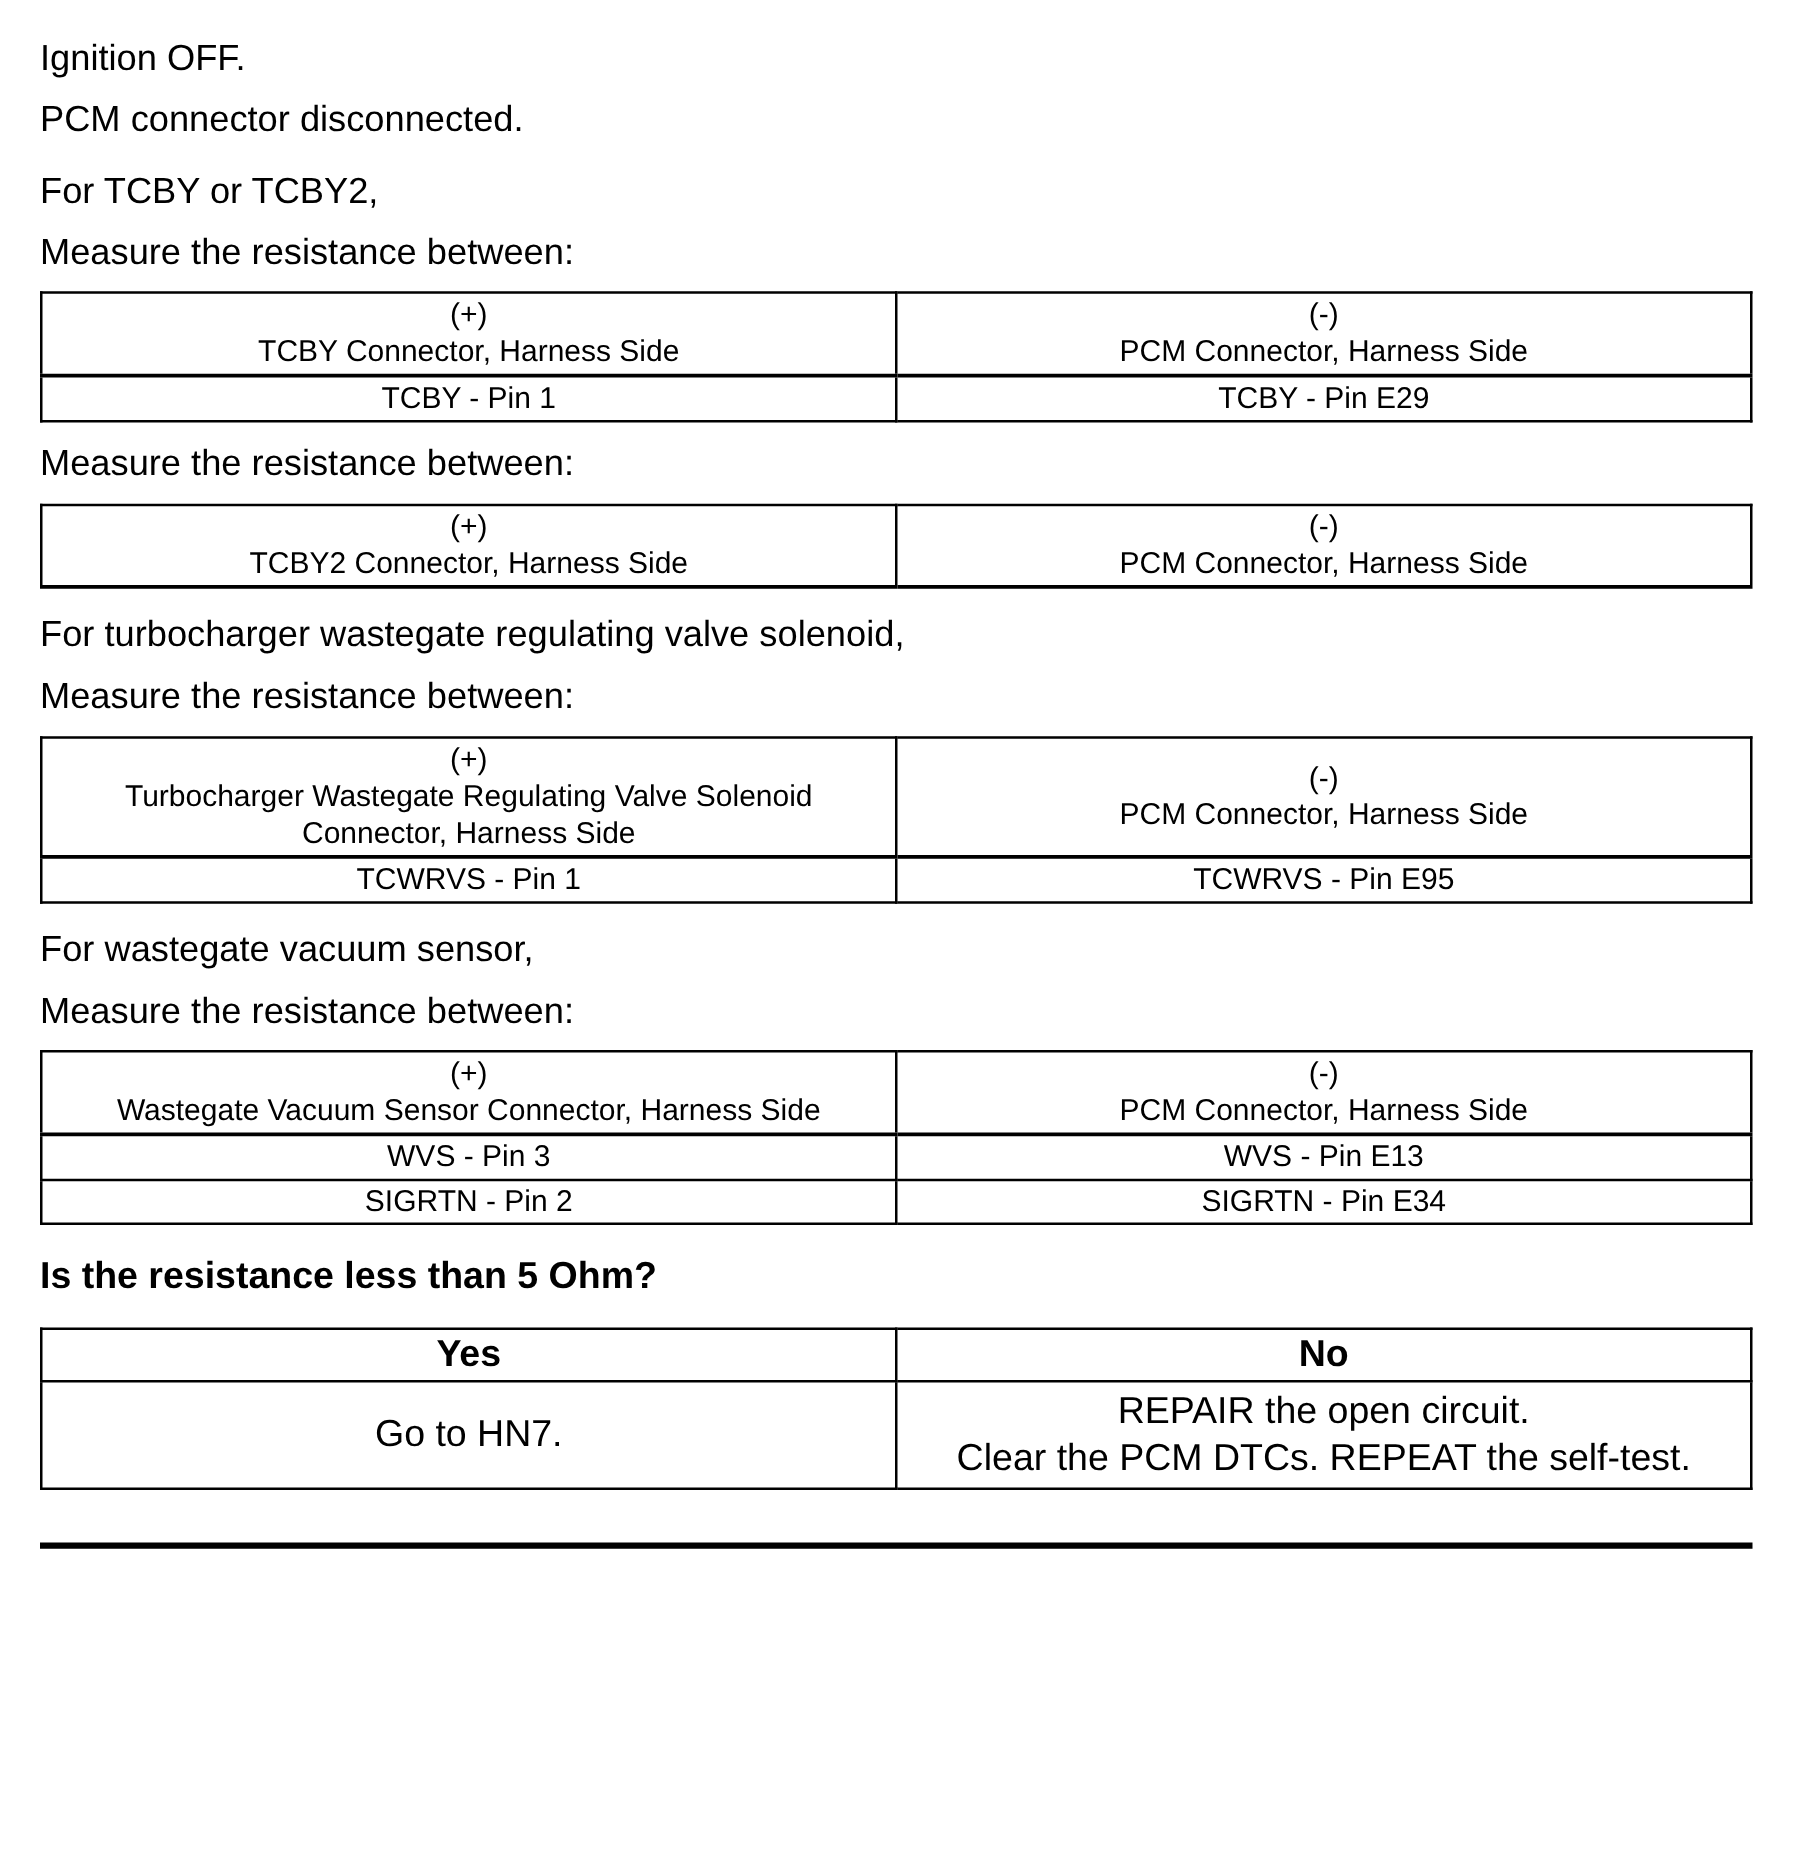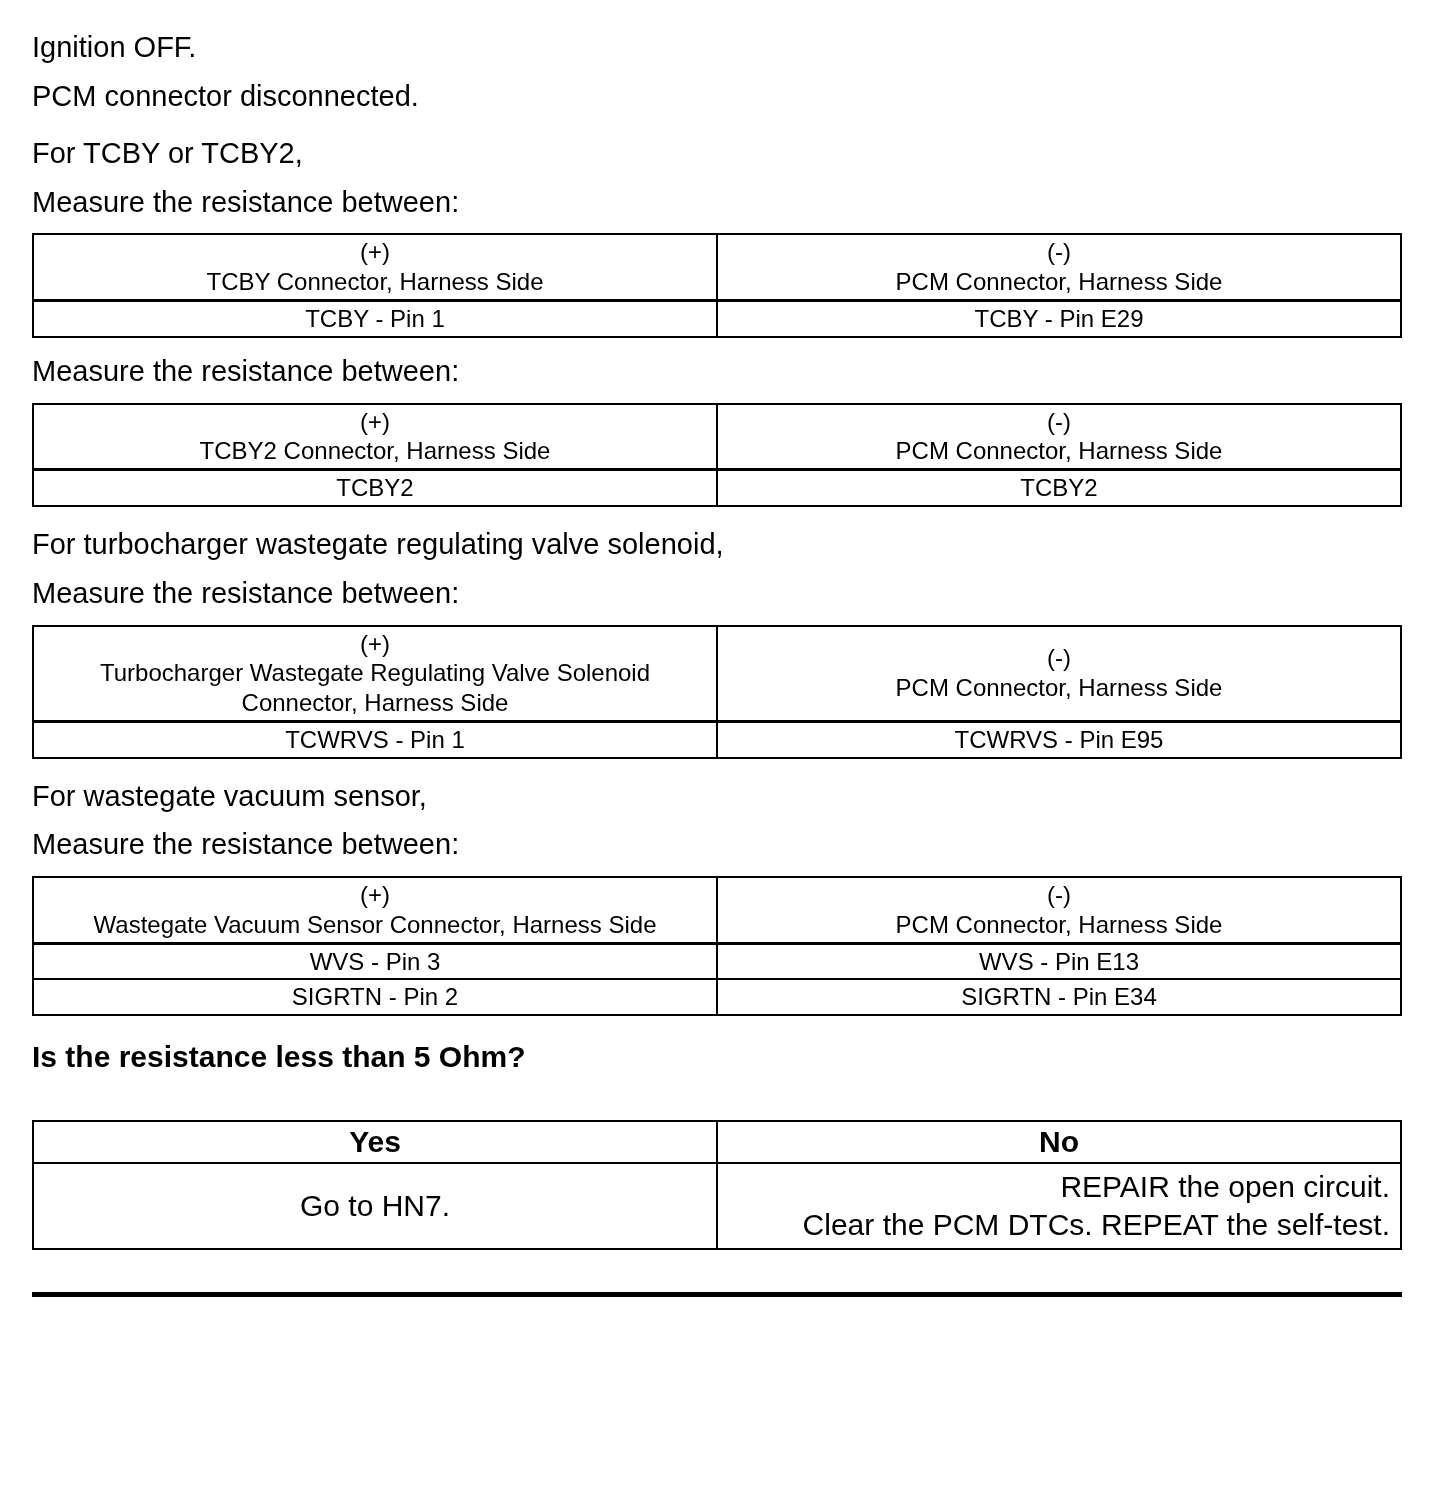--- a/index.html
+++ b/index.html
@@ -46,39 +46,39 @@
     font-size: 24px;
     line-height: 1.24;
     padding: 2px 10px;
   }
   table.spec th { border-bottom: 3px solid #000; }
 
   table.decision {
     width: 100%;
     border-collapse: collapse;
     table-layout: fixed;
-    margin-top: 46px;
+    margin-top: 24px;
   }
   table.decision th {
     border: 2px solid #000;
     width: 50%;
     font-size: 30px;
     font-weight: bold;
     text-align: center;
     padding: 3px 8px;
   }
   table.decision td {
     border: 2px solid #000;
     font-size: 30px;
     line-height: 1.26;
     padding: 4px 10px;
     vertical-align: middle;
   }
   .yes-cell { text-align: center; }
-  .no-cell { text-align: right; }
+  .no-cell { text-align: center; }
 
   .bottom-rule {
     height: 5px;
     background: #000;
     margin-top: 42px;
   }
 </style>
 </head>
 <body>
 
@@ -116,24 +116,20 @@
     <tbody>
       <tr>
         <th>
           <div>(+)</div>
           <div>TCBY2 Connector, Harness Side</div>
         </th>
         <th>
           <div>(-)</div>
           <div>PCM Connector, Harness Side</div>
         </th>
-      </tr>
-      <tr>
-        <td>TCBY2</td>
-        <td>TCBY2</td>
       </tr>
     </tbody>
   </table>
 
   <p class="para section-intro">For turbocharger wastegate regulating valve solenoid,</p>
 
   <p class="para measure">Measure the resistance between:</p>
 
   <table class="spec">
     <tbody>

